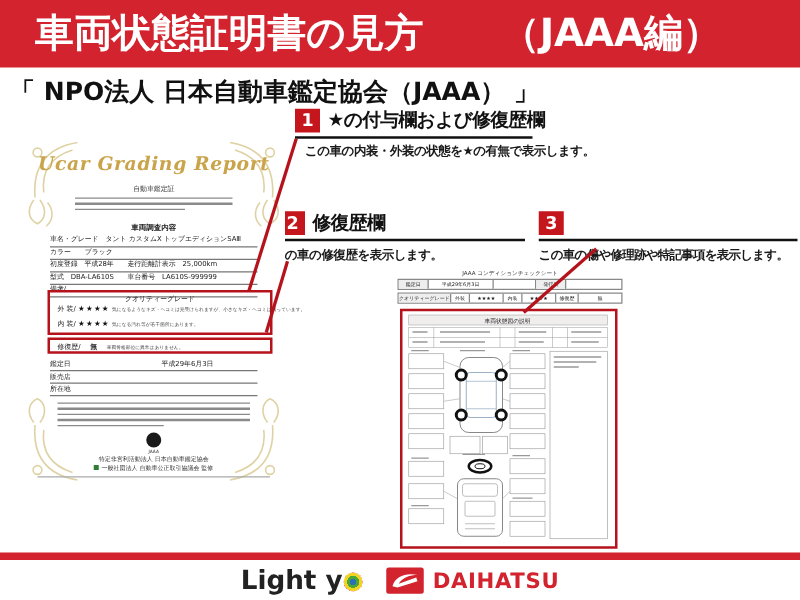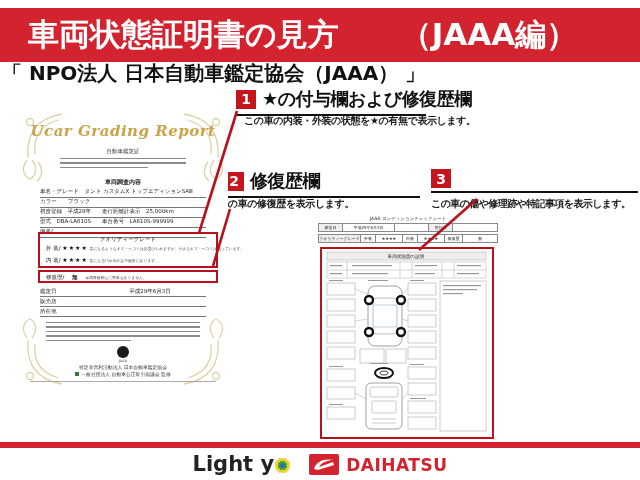--- a/index.html
+++ b/index.html
@@ -1,30 +1,30 @@
 <!DOCTYPE html>
 <html><head>
 <meta charset="utf-8">
 <style>
   * { margin:0; padding:0; box-sizing:border-box; }
   body { background:#fff; font-family:"DejaVu Sans","Liberation Sans",sans-serif; }
   #page { position:relative; width:640px; height:480px; background:#fff; overflow:hidden; }
 
   
-  .hdr { position:absolute; left:0; top:8px; width:640px; height:54px; background:#d2232e;
+  .hdr { position:absolute; left:0; top:0; width:640px; height:54px; background:#d2232e;
          display:flex; align-items:center; }
   .hdr-title { color:#fff; font-weight:bold; font-size:31px; margin-left:28px; letter-spacing:0px; white-space:nowrap; }
-  .subtitle { position:absolute; left:2px; top:60px; font-size:20px; font-weight:600; color:#111; white-space:nowrap; }
+  .subtitle { position:absolute; left:8px; top:60px; font-size:20px; font-weight:600; color:#111; white-space:nowrap; }
 
   
   .sec-head { position:absolute; display:flex; align-items:center; gap:6px;
               border-bottom:2.5px solid #111; padding-bottom:3px; }
   .badge { width:20px; height:19px; background:#c5161d; color:#fff; font-weight:bold; font-size:14px;
            display:flex; align-items:center; justify-content:center; flex:0 0 auto; }
-  .sec-label { font-weight:bold; font-size:18px; letter-spacing:-0.5px; color:#111; white-space:nowrap; }
+  .sec-label { font-weight:bold; font-size:15px; letter-spacing:-0.5px; color:#111; white-space:nowrap; }
   #sec1 { left:236px; top:87px;  width:190px; }
   #sec2 { left:224px; top:169px; width:196px; }
   #sec3 { left:431px; top:169px; width:207px; }
   .desc { position:absolute; font-size:10px; font-weight:600; letter-spacing:-0.4px; color:#1a1a1a; white-space:nowrap; }
   #desc1a { left:244px; top:114px; }
   #desc1b { left:249px; top:130px; }
   #desc2  { left:218px; top:197px; }
   #desc3  { left:431px; top:197px; letter-spacing:-0.6px; }
 
   

